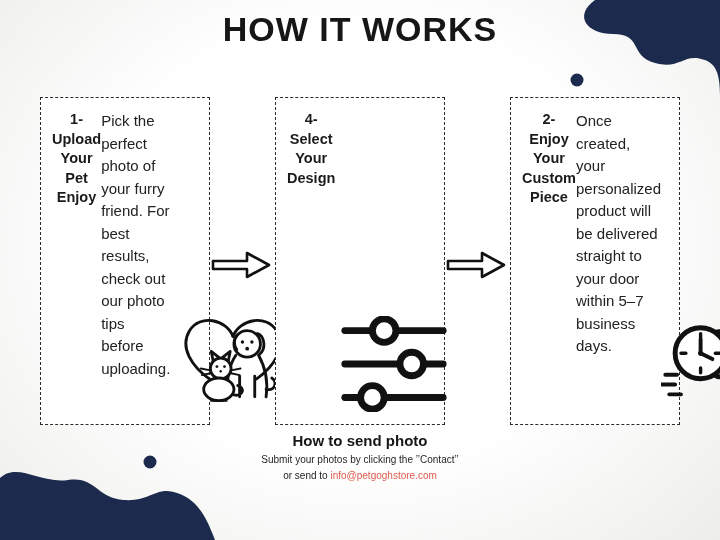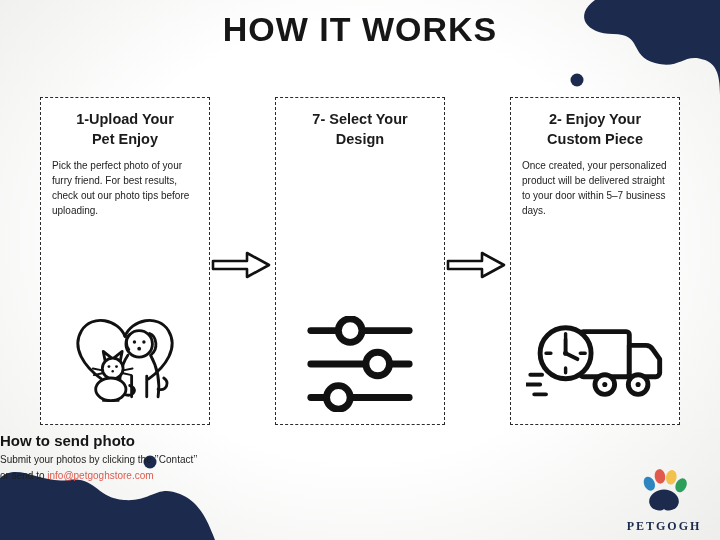--- a/index.html
+++ b/index.html
@@ -15,34 +15,34 @@
     position:absolute;top:10px;left:0;width:100%;text-align:center;
     font-size:34px;font-weight:800;letter-spacing:1px;color:#161616;z-index:2;margin:0;
   }
   .cards{
     position:absolute;top:97px;left:40px;width:640px;display:flex;
     justify-content:space-between;z-index:2;
   }
   .card{
     width:170px;height:328px;box-sizing:border-box;background:#ffffff;
     border:1.6px dashed #2b2b2b;padding:12px 11px 10px 11px;
-    display:flex;flex-direction:column;
+    display:flex;flex-direction:row;
   }
   .card-title{
     text-align:center;font-size:14.5px;font-weight:700;line-height:1.35;
     margin:0 0 9px 0;color:#1b1b1b;
   }
   .card-body{
-    font-size:10px;line-height:1.5;color:#222;margin:0;text-align:left;
+    font-size:15px;line-height:1.5;color:#222;margin:0;text-align:left;
   }
   .icon-wrap{margin-top:auto;display:flex;justify-content:center;padding-bottom:2px;}
   .arrow{position:absolute;z-index:2;}
   .arrow.a1{left:211px;top:250px;}
   .arrow.a2{left:446px;top:250px;}
-  .footer{position:absolute;top:432px;left:0;width:100%;text-align:left;z-index:2;}
+  .footer{position:absolute;top:432px;left:0;width:100%;text-align:center;z-index:2;}
   .footer-heading{font-size:15px;font-weight:700;margin:0 0 5px 0;color:#161616;}
   .footer-line{font-size:10px;margin:0 0 5px 0;color:#1e1e1e;}
   .email{color:#df5a4e;cursor:pointer;margin-top:24px;}
   .logo{
     position:absolute;right:14px;bottom:6px;width:84px;text-align:center;z-index:3;
   }
   .logo-text{
     font-family:"Liberation Serif", serif;font-weight:700;font-size:12px;
     letter-spacing:2px;color:#1c2b4d;margin-top:1px;
   }
@@ -97,21 +97,21 @@
           <path d="M41 66 L31 64 M41 69 L32 71 M63 66 L73 64 M63 69 L72 71" stroke-width="2"></path>
           <ellipse cx="50" cy="86" rx="16" ry="12" fill="#fff"></ellipse>
           <path d="M66 92 C 76 94 78 84 70 82"></path>
           <path d="M42 98 h6 M52 98 h6" stroke-width="2.5"></path>
         </svg>
       </div>
     </div>
 
     <div class="card">
       <h3 class="card-title">
-        <span>7- Select Your</span><br>
+        <span>4- Select Your</span><br>
         <span>Design</span>
       </h3>
       <div class="icon-wrap">
         <svg width="118" height="96" viewBox="0 0 120 96" fill="none" stroke="#111" stroke-linecap="round">
           <path d="M10 14 H110" stroke-width="7"></path>
           <circle cx="50" cy="14" r="12" fill="#fff" stroke-width="7"></circle>
           <path d="M10 48 H110" stroke-width="7"></path>
           <circle cx="78" cy="48" r="12" fill="#fff" stroke-width="7"></circle>
           <path d="M10 82 H110" stroke-width="7"></path>
           <circle cx="38" cy="82" r="12" fill="#fff" stroke-width="7"></circle>
@@ -149,24 +149,14 @@
   <svg class="arrow a2" width="60" height="30" viewBox="0 0 60 30">
     <polygon points="2,11 36,11 36,3 58,15 36,27 36,19 2,19" fill="#fff" stroke="#111" stroke-width="2.6" stroke-linejoin="round"></polygon>
   </svg>
 
   <div class="footer">
     <p class="footer-heading">How to send photo</p>
     <p class="footer-line">Submit your photos by clicking the ’’Contact’’</p>
     <p class="footer-line"><span>or send to </span><span class="email">info@petgoghstore.com</span></p>
   </div>
 
-  <div class="logo">
-    <svg width="52" height="46" viewBox="0 0 64 56">
-      <ellipse cx="14" cy="19" rx="6.5" ry="9" transform="rotate(-25 14 19)" fill="#2e86c1"></ellipse>
-      <ellipse cx="27" cy="10" rx="6.5" ry="9" transform="rotate(-8 27 10)" fill="#e05a4e"></ellipse>
-      <ellipse cx="41" cy="11" rx="6.5" ry="9" transform="rotate(10 41 11)" fill="#f2c14e"></ellipse>
-      <ellipse cx="53" cy="21" rx="6.5" ry="9" transform="rotate(28 53 21)" fill="#2e9e5b"></ellipse>
-      <path d="M32 26 C 22 26 12 34 14 43 C 16 52 28 54 32 50 C 36 54 48 52 50 43 C 52 34 42 26 32 26 Z" fill="#1c2b4d"></path>
-    </svg>
-    <div class="logo-text">PETGOGH</div>
-  </div>
 
 </div>
 
 </body></html>

